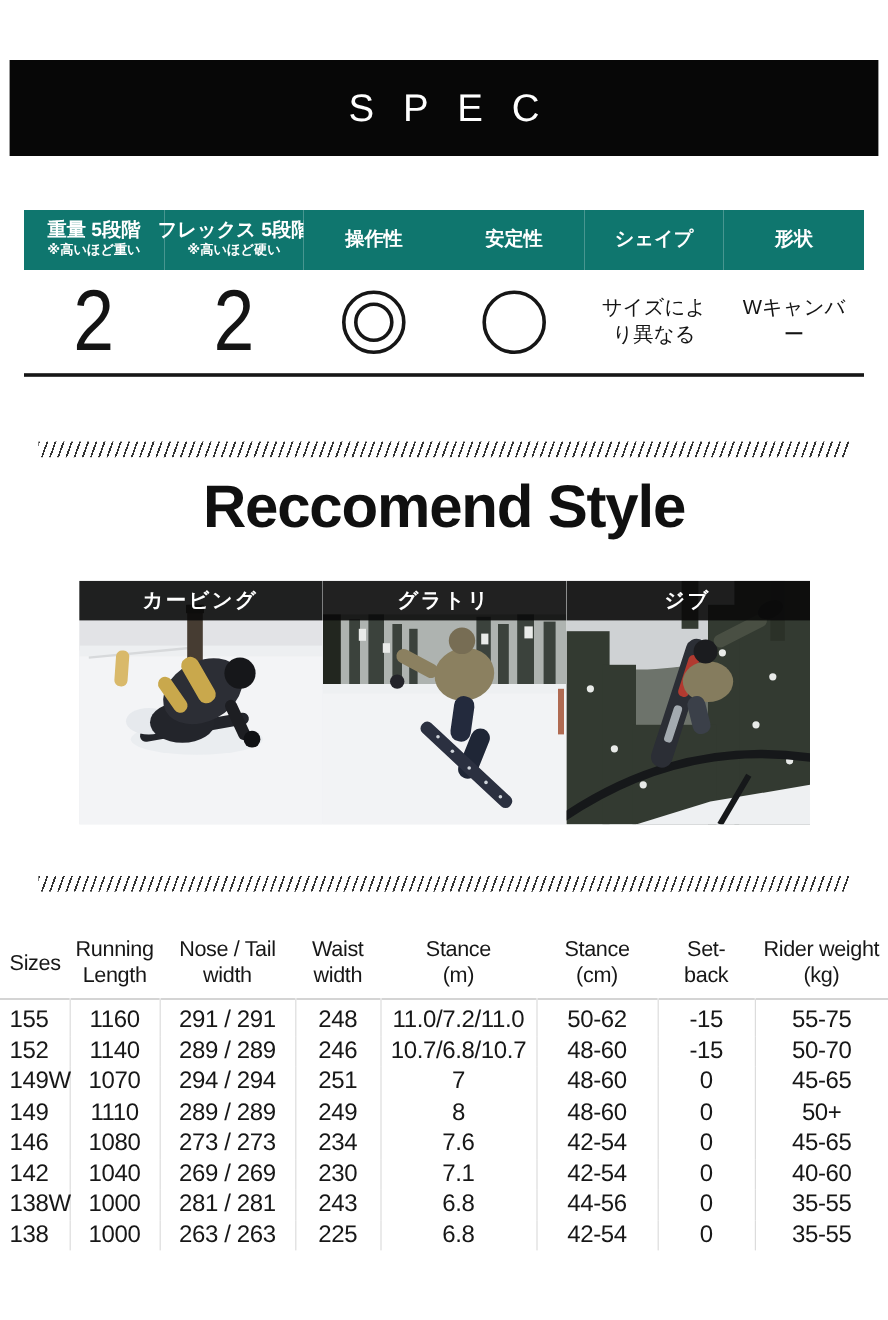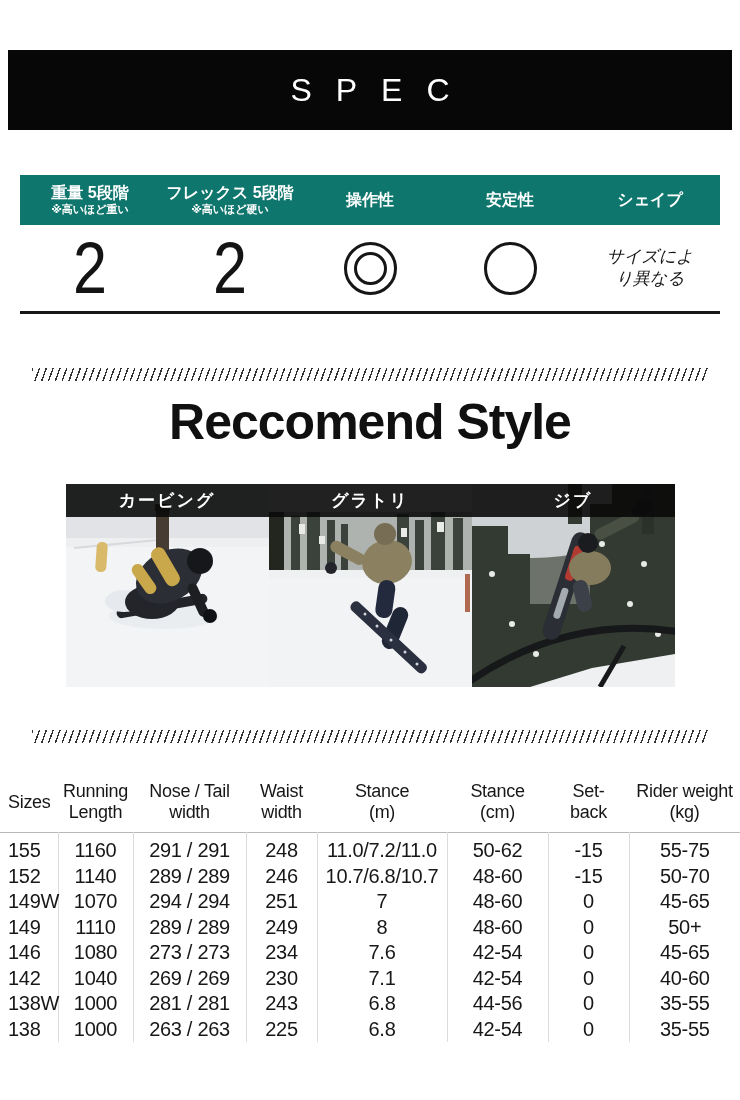--- a/index.html
+++ b/index.html
@@ -28,21 +28,21 @@
     height:86px;display:flex;align-items:center;justify-content:center;text-align:center;
   }
   .big-num{
     display:inline-block;font-size:72px;font-weight:400;color:#141414;
     transform:scaleX(0.85);line-height:1;
   }
   .ring{border-radius:50%;border:3.5px solid #161616;box-sizing:border-box;
     display:flex;align-items:center;justify-content:center;}
   .ring.outer{width:53px;height:53px;}
   .ring.inner{width:33px;height:33px;}
-  .val-text{font-size:17px;line-height:1.3;color:#141414;display:inline-block;max-width:100px;font-style:italic;}
+  .val-text{font-size:17px;line-height:1.3;color:#141414;display:inline-block;max-width:100px;}
   .spec-divider{margin:0 20px;border:0;border-top:3px solid #161616;}
   
   .hatch{
     height:13px;margin:0 32px;
     background:repeating-linear-gradient(110deg,#323232 0 1.4px,transparent 1.4px 6.4px);
   }
   .hatch-top{margin-top:54px;}
   .hatch-bottom{margin-top:43px;}
   
   .recommend-heading{
@@ -130,20 +130,29 @@
   <div class="spec-col">
     <div class="spec-col-head">
       <span class="sc-label">シェイプ</span>
 
     </div>
     <div class="spec-col-value sc-value">
         <span class="val-text">サイズにより異なる</span>
       </div>
   </div>
 
+  <div class="spec-col">
+    <div class="spec-col-head">
+      <span class="sc-label">形状</span>
+
+    </div>
+    <div class="spec-col-value sc-value">
+        <span class="val-text">Wキャンバー</span>
+      </div>
+  </div>
 </div>
 
 <hr class="spec-divider">
 
 <div class="hatch hatch-top"></div>
 
 <h1 class="recommend-heading">Reccomend Style</h1>
 
 <div class="style-cards">
 

